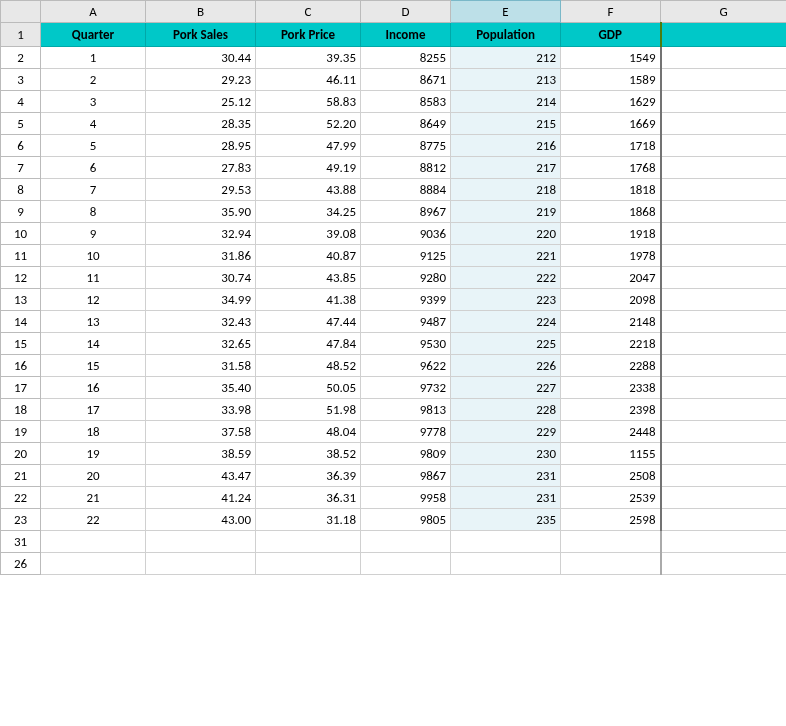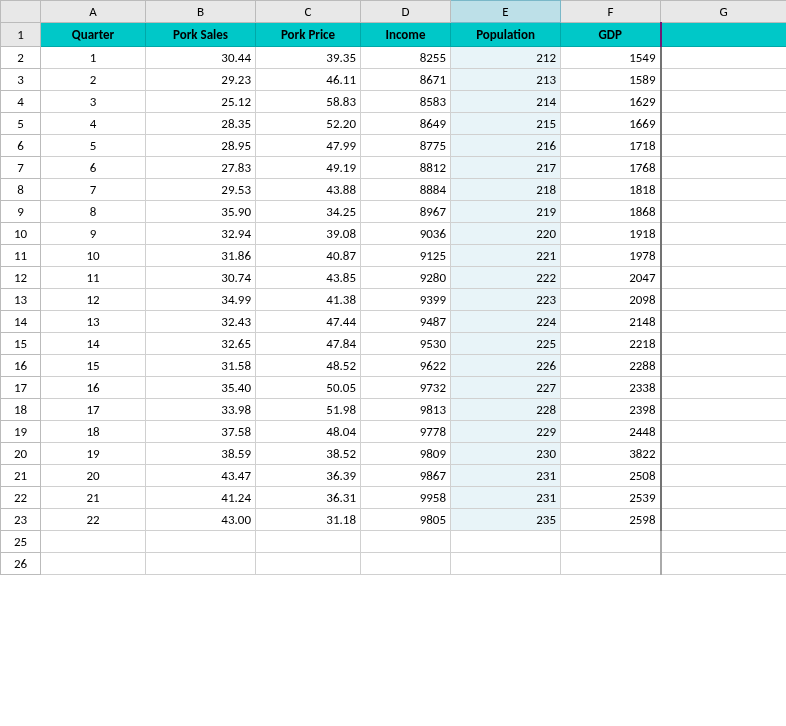--- a/index.html
+++ b/index.html
@@ -101,21 +101,21 @@
     
     .empty-row td {
       height: 22px;
       background: #fff;
     }
     
     .data-row td.last-col {
       border-right: 2px solid #737373;
     }
     .header-row td.last-col {
-      border-right: 2px solid #701a75;
+      border-right: 2px solid #4d7c0f;
     }
     
     .last-data-row td {
       border-bottom: 2px solid #aaa;
     }
   </style>
 </head>
 <body>
 
 <div class="spreadsheet">
@@ -332,21 +332,21 @@
           <td class="num-cell last-col">2448</td>
           <td></td>
         </tr>
         <tr class="data-row">
           <td class="row-num">20</td>
           <td class="center-cell">19</td>
           <td class="num-cell">38.59</td>
           <td class="num-cell">38.52</td>
           <td class="num-cell">9809</td>
           <td class="num-cell" style="background-color: rgb(232, 244, 248);">230</td>
-          <td class="num-cell last-col">3822</td>
+          <td class="num-cell last-col">1155</td>
           <td></td>
         </tr>
         <tr class="data-row">
           <td class="row-num">21</td>
           <td class="center-cell">20</td>
           <td class="num-cell">43.47</td>
           <td class="num-cell">36.39</td>
           <td class="num-cell">9867</td>
           <td class="num-cell" style="background-color: rgb(232, 244, 248);">231</td>
           <td class="num-cell last-col">2508</td>
@@ -366,21 +366,21 @@
           <td class="row-num">23</td>
           <td class="center-cell">22</td>
           <td class="num-cell">43.00</td>
           <td class="num-cell">31.18</td>
           <td class="num-cell">9805</td>
           <td class="num-cell" style="background-color: rgb(232, 244, 248);">235</td>
           <td class="num-cell last-col">2598</td>
           <td></td>
         </tr>
         <tr class="empty-row">
-          <td class="row-num">25</td>
+          <td class="row-num">31</td>
           <td></td>
           <td></td>
           <td></td>
           <td></td>
           <td></td>
           <td style="border-right: 2px solid rgb(170, 170, 170);"></td>
           <td></td>
         </tr>
         <tr class="empty-row">
           <td class="row-num">26</td>

